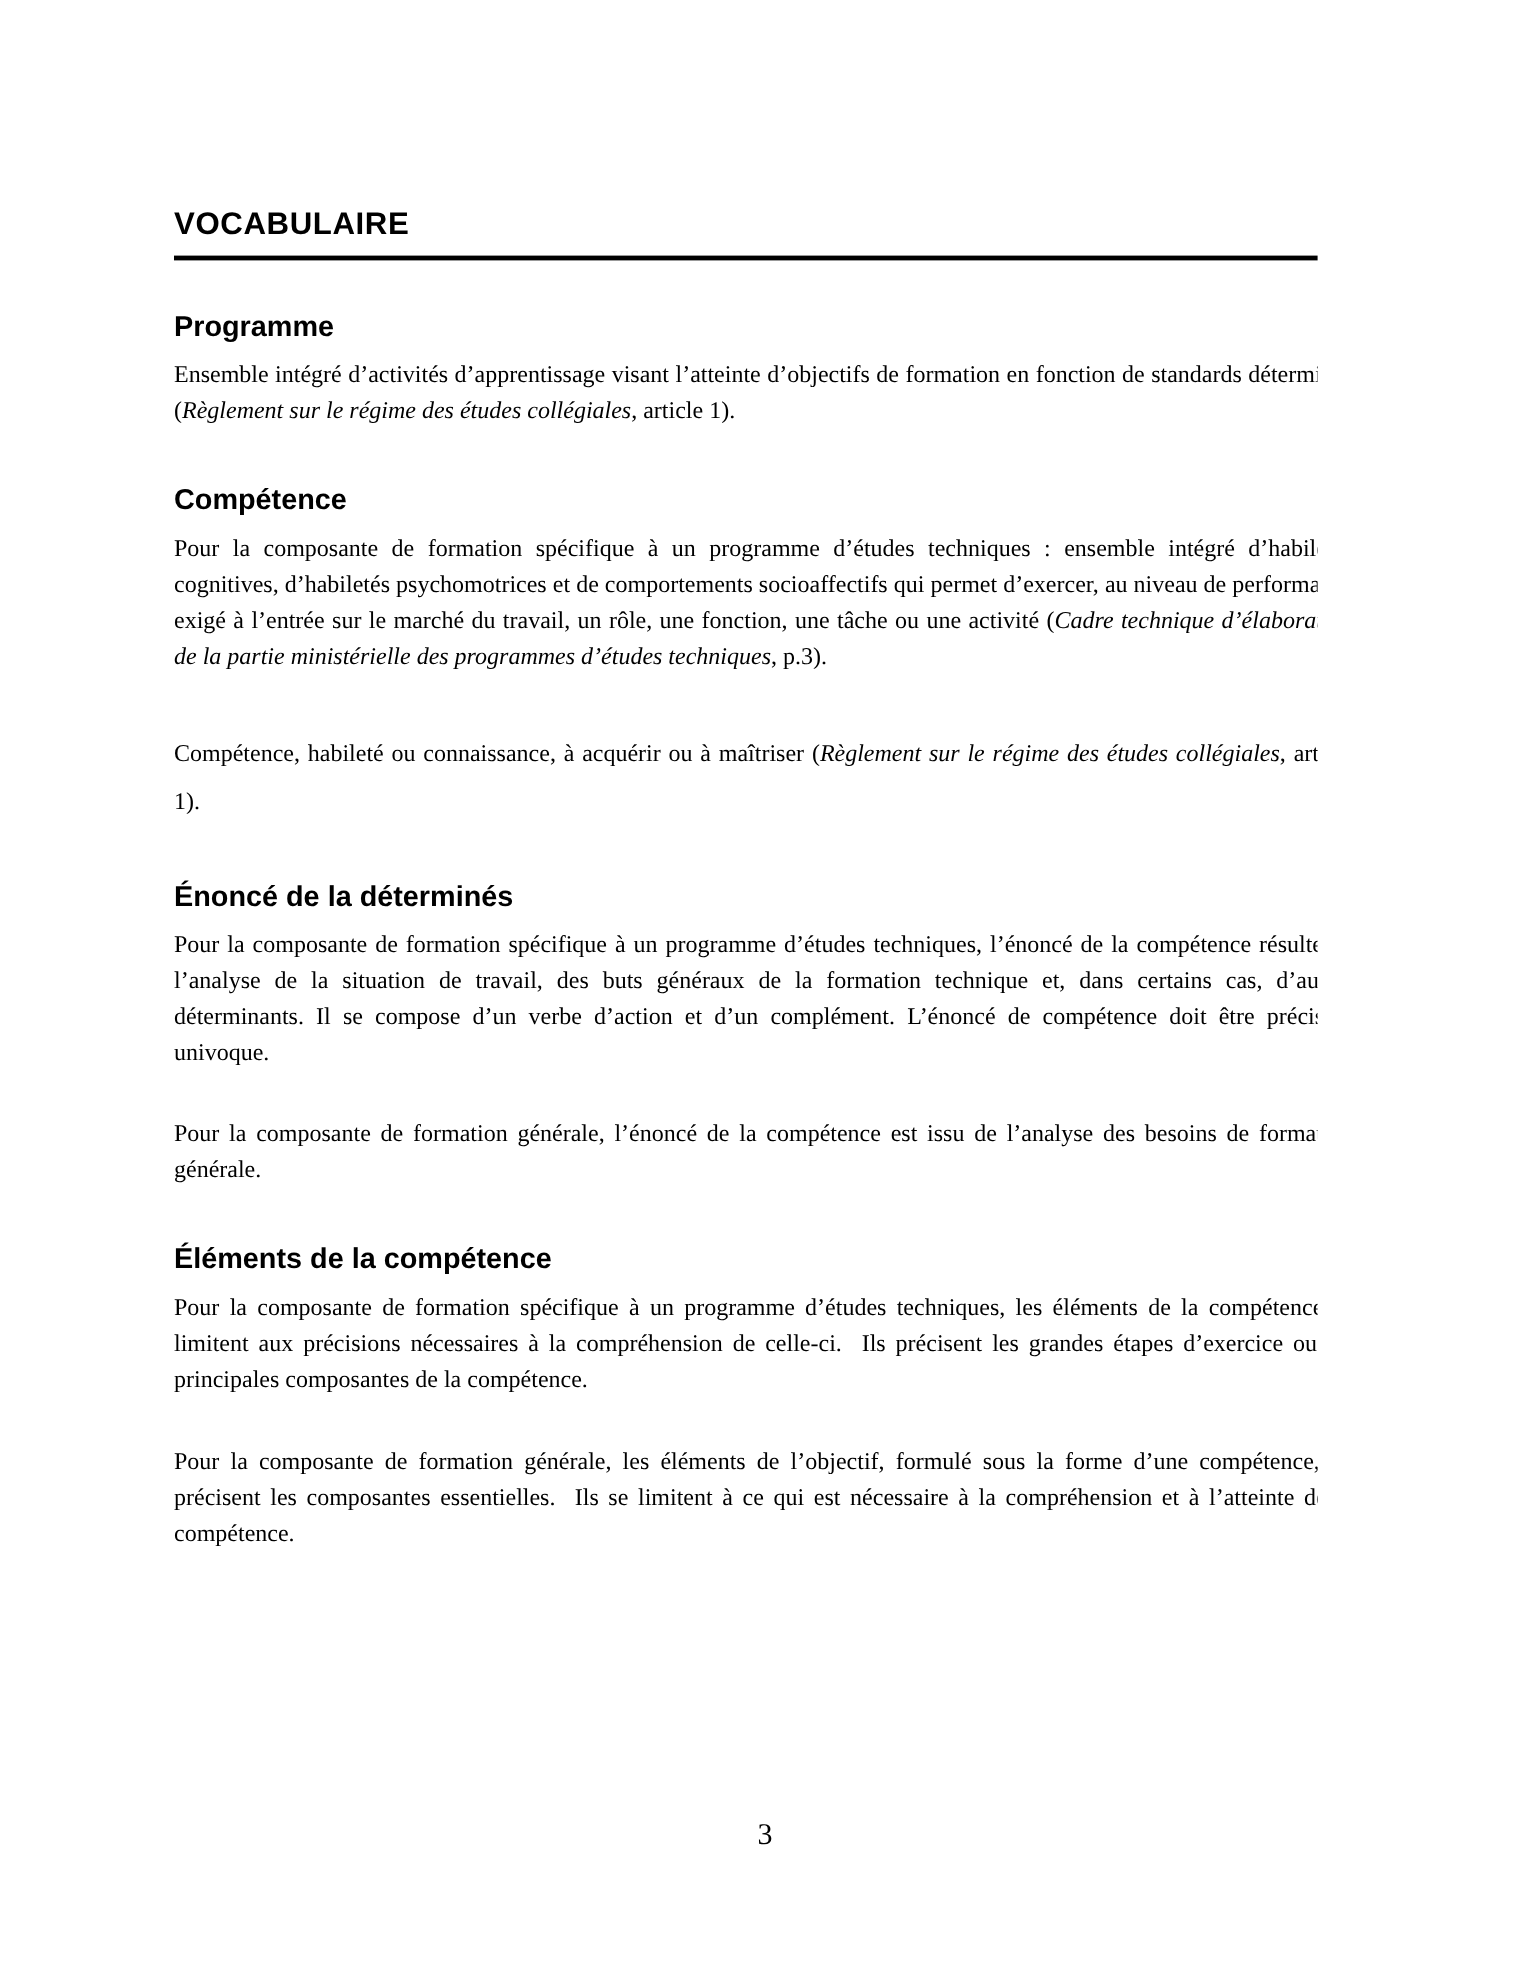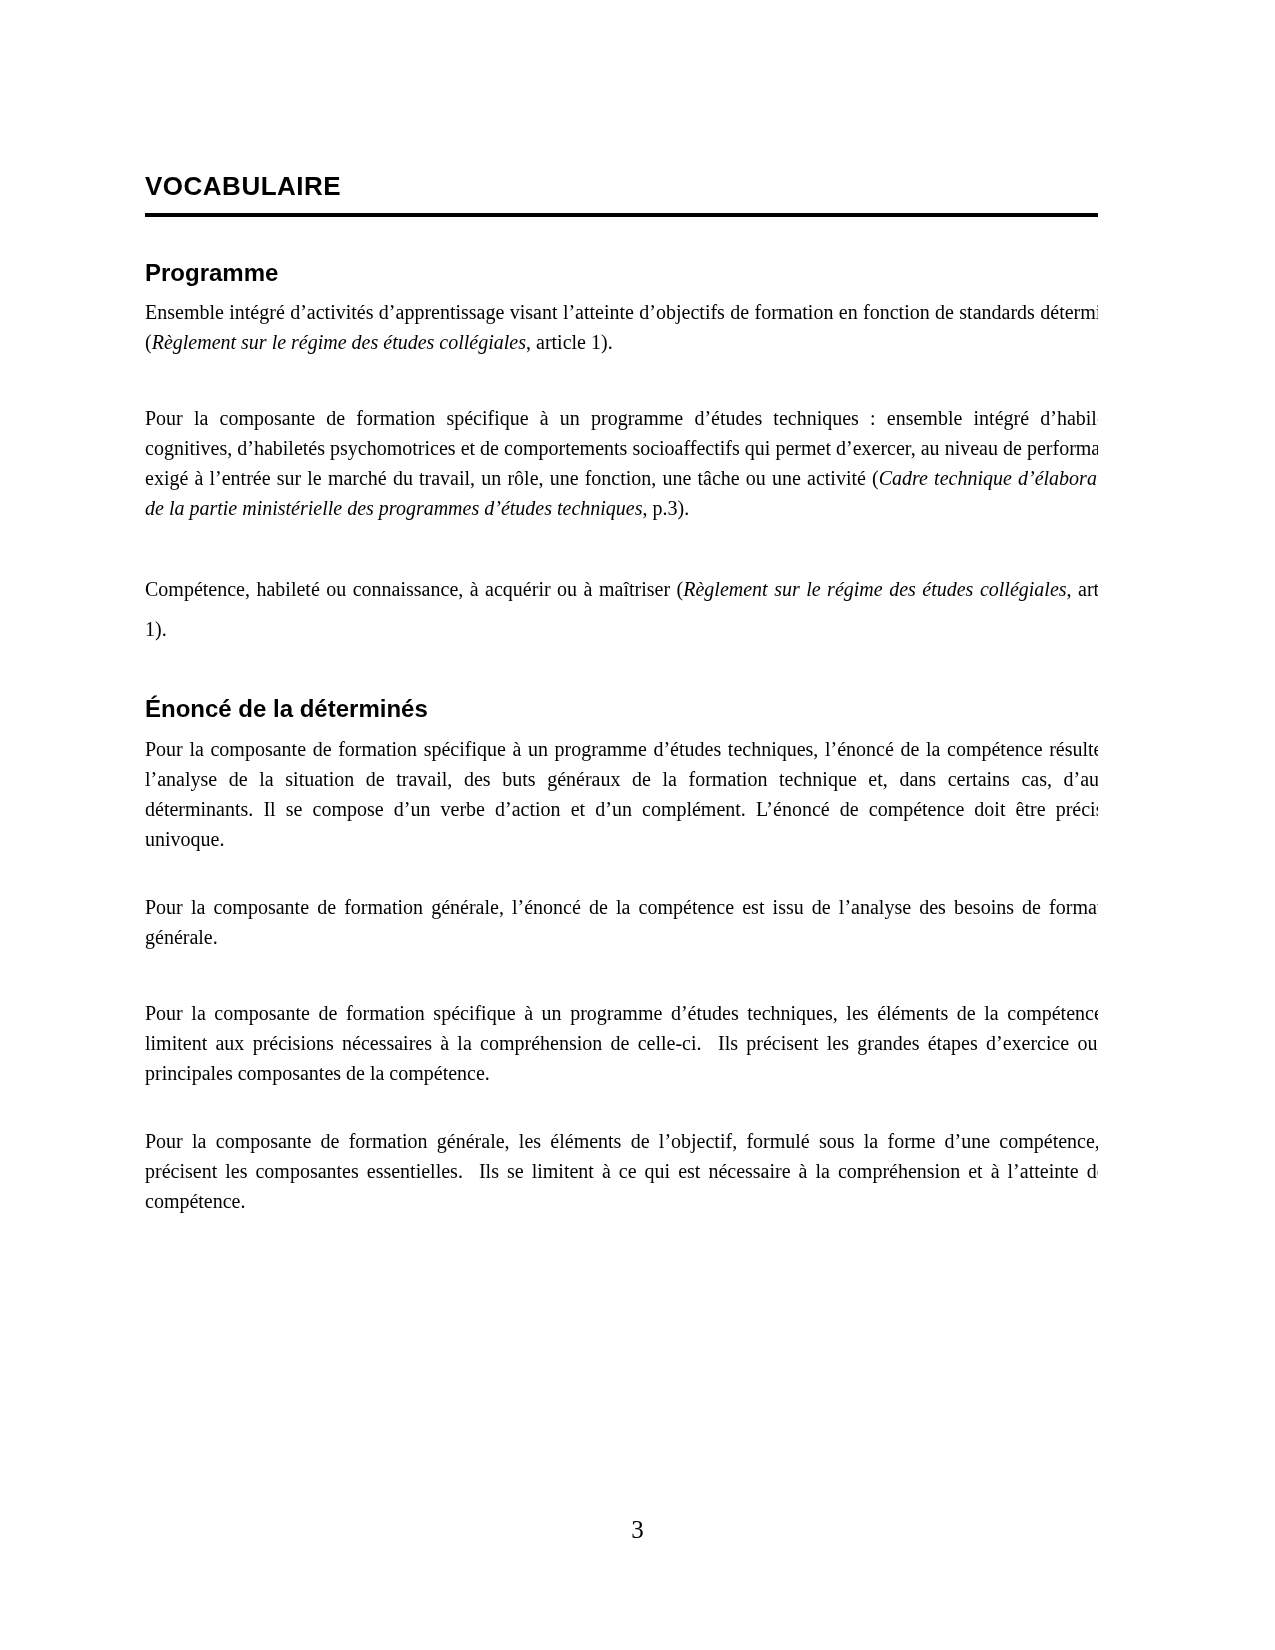--- a/index.html
+++ b/index.html
@@ -81,30 +81,32 @@
 <div class="page">
   <div class="content">
     <h1 class="doc-title">VOCABULAIRE</h1>
     <div class="title-rule"></div>
     <main>
         <section class="doc-section section-programme">
           <h2 class="doc-heading">Programme</h2>
           <p class="doc-paragraph"><span class="run">Ensemble intégré d’activités d’apprentissage visant l’atteinte d’objectifs de formation en fonction de standards déterminés (</span><span class="run italic">Règlement sur le régime des études collégiales</span><span class="run">, article 1).</span></p>
         </section>
         <section class="doc-section section-competence">
+          <h2 class="doc-heading">Compétence</h2>
           <p class="doc-paragraph"><span class="run">Pour la composante de formation spécifique à un programme d’études techniques&nbsp;: ensemble intégré d’habiletés cognitives, d’habiletés psychomotrices et de comportements socioaffectifs qui permet d’exercer, au niveau de performance exigé à l’entrée sur le marché du travail, un rôle, une fonction, une tâche ou une activité (</span><span class="run italic">Cadre technique d’élaboration de la partie ministérielle des programmes d’études techniques</span><span class="run">, p.3).</span></p>
         </section>
         <section class="doc-section section-objectif">
           <p class="doc-paragraph"><span class="run">Compétence, habileté ou connaissance, à acquérir ou à maîtriser (</span><span class="run italic">Règlement sur le régime des études collégiales</span><span class="run">, article 1).</span></p>
         </section>
         <section class="doc-section section-enonce-de-la-competence">
           <h2 class="doc-heading">Énoncé de la déterminés</h2>
           <p class="doc-paragraph"><span class="run">Pour la composante de formation spécifique à un programme d’études techniques, l’énoncé de la compétence résulte de l’analyse de la situation de travail, des buts généraux de la formation technique et, dans certains cas, d’autres déterminants. Il se compose d’un verbe d’action et d’un complément. L’énoncé de compétence doit être précis et univoque.</span></p>
           <p class="doc-paragraph"><span class="run">Pour la composante de formation générale, l’énoncé de la compétence est issu de l’analyse des besoins de formation générale.</span></p>
         </section>
         <section class="doc-section section-elements-de-la-competence">
+          <h2 class="doc-heading">Éléments de la compétence</h2>
           <p class="doc-paragraph"><span class="run">Pour la composante de formation spécifique à un programme d’études techniques, les éléments de la compétence se limitent aux précisions nécessaires à la compréhension de celle-ci.&nbsp; Ils précisent les grandes étapes d’exercice ou les principales composantes de la compétence.</span></p>
           <p class="doc-paragraph"><span class="run">Pour la composante de formation générale, les éléments de l’objectif, formulé sous la forme d’une compétence, en précisent les composantes essentielles.&nbsp; Ils se limitent à ce qui est nécessaire à la compréhension et à l’atteinte de la compétence.</span></p>
         </section>
       </main>
   </div>
   <div class="page-number">3</div>
 </div>
 
 </body></html>

